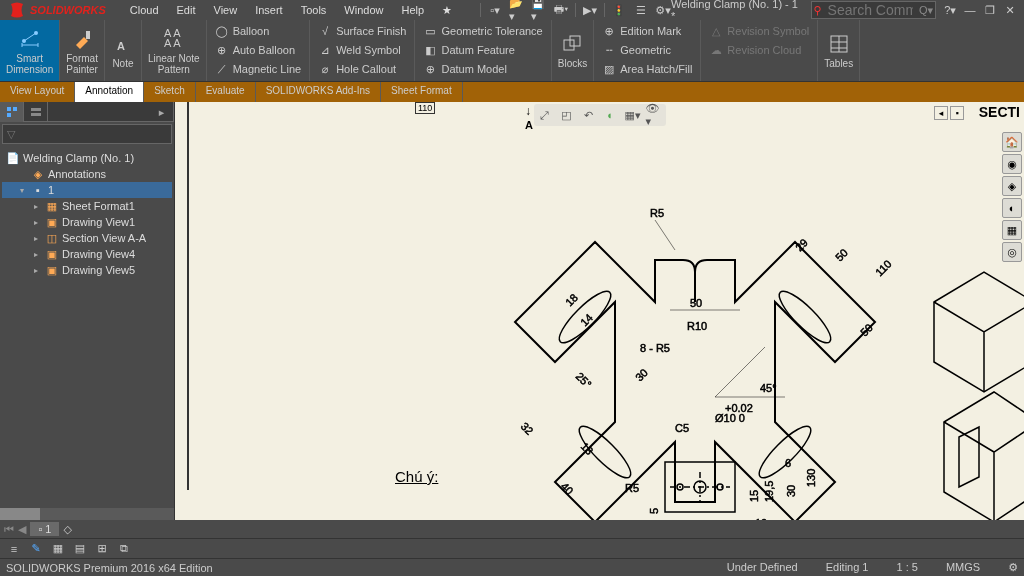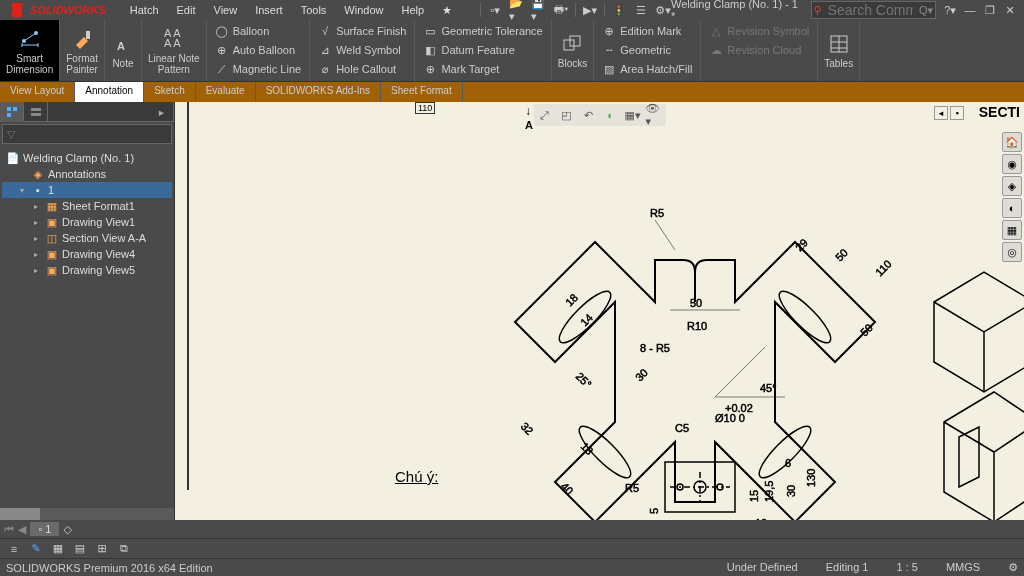--- a/index.html
+++ b/index.html
@@ -15,21 +15,21 @@
 .doc-title{margin-left:auto;margin-right:10px;color:#ccc;font-size:11px}
 .search{display:flex;align-items:center;background:#3a3a3a;border:1px solid #666;height:18px;width:130px}
 .search input{background:transparent;border:none;color:#ccc;width:100%;padding:0 4px;font-size:14px;outline:none}
 .win-btns{display:flex;gap:4px;margin:0 6px}
 .win-btns span{width:16px;height:16px;display:flex;align-items:center;justify-content:center;color:#ccc;cursor:pointer}
 .ribbon{height:62px;background:#4a4a4a;display:flex;border-bottom:1px solid #333}
 .rgroup{display:flex;flex-direction:column;align-items:center;padding:4px 6px;border-right:1px solid #5a5a5a}
 .rgroup.big{justify-content:center}
 .rgroup .ico{width:24px;height:24px;margin-bottom:2px;display:flex;align-items:center;justify-content:center}
 .rgroup .lbl{color:#ccc;font-size:10px;text-align:center;line-height:1.1}
-.rgroup.active{background:#000000}
+.rgroup.active{background:#0369a1}
 .rgroup.sm{flex-direction:column;align-items:flex-start;gap:1px;padding:2px 8px}
 .rgroup.sm .row{display:flex;align-items:center;gap:4px;color:#ccc;font-size:10px;height:18px;cursor:pointer}
 .rgroup.sm .row .ri{width:14px;height:14px;display:flex;align-items:center;justify-content:center}
 .tabs{height:20px;background:#a16207;display:flex}
 .tab{padding:3px 10px;color:#ccc;font-size:10px;cursor:pointer;border-right:1px solid #5a5a5a}
 .tab.active{background:#fff;color:#000}
 .main{flex:1;display:flex;min-height:0}
 .side{width:175px;background:#4a4a4a;display:flex;flex-direction:column;border-right:1px solid #333}
 .side-tabs{height:20px;display:flex;background:#3a3a3a;border-bottom:1px solid #666}
 .side-tab{width:24px;height:20px;display:flex;align-items:center;justify-content:center;border-right:1px solid #666;cursor:pointer}
@@ -69,21 +69,21 @@
 <body>
 
 <div class="titlebar">
   <div class="logo">
     <svg width="18" height="18" viewBox="0 0 18 18">
         <path d="M3 3 Q9 0 15 3 Q12 9 15 15 Q9 18 3 15 Q6 9 3 3" fill="#e2211c"></path>
       </svg>
     <span>SOLIDWORKS</span>
   </div>
   <div class="menubar">
-    <span>Hatch</span>
+    <span>Cloud</span>
     <span>Edit</span>
     <span>View</span>
     <span>Insert</span>
     <span>Tools</span>
     <span>Window</span>
     <span>Help</span>
     <span>★</span>
   </div>
   <div class="qat">
     <span class="sep"></span>
@@ -184,21 +184,21 @@
     <div class="row">
         <span class="ri">▭</span>
         <span>Geometric Tolerance</span>
       </div>
     <div class="row">
         <span class="ri">◧</span>
         <span>Datum Feature</span>
       </div>
     <div class="row">
         <span class="ri">⊕</span>
-        <span>Mark Target</span>
+        <span>Datum Model</span>
       </div>
   </div>
   <div class="rgroup big">
     <div class="ico">
         <svg width="24" height="24">
           <rect x="4" y="8" width="10" height="10" fill="none" stroke="#ccc"></rect>
           <rect x="10" y="4" width="10" height="10" fill="none" stroke="#ccc"></rect>
         </svg>
       </div>
     <div class="lbl">Blocks</div>

